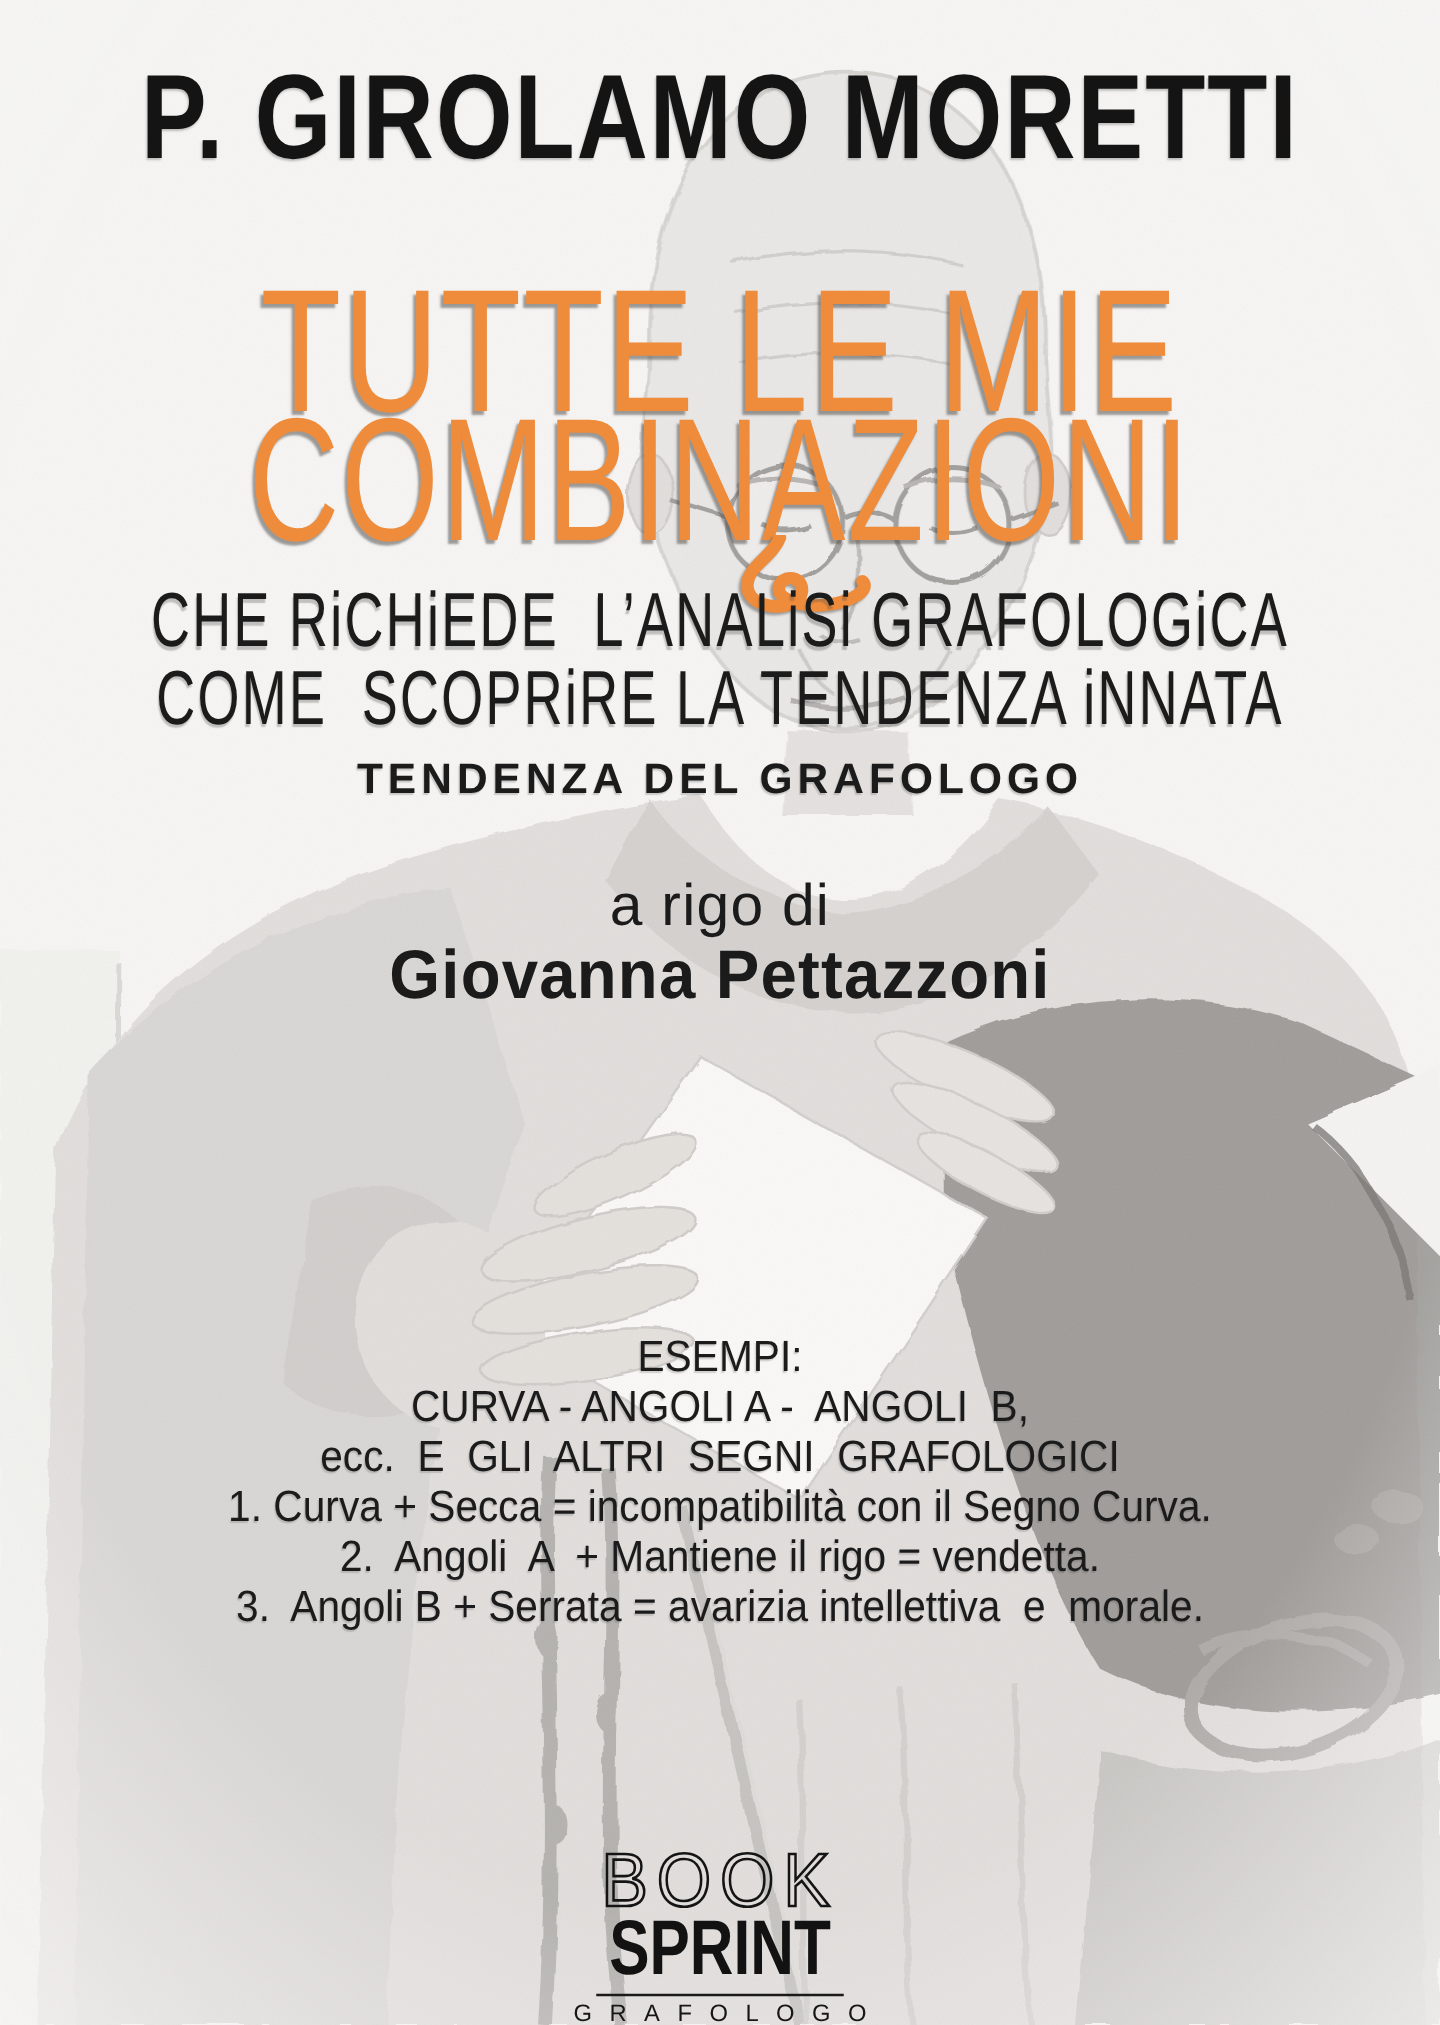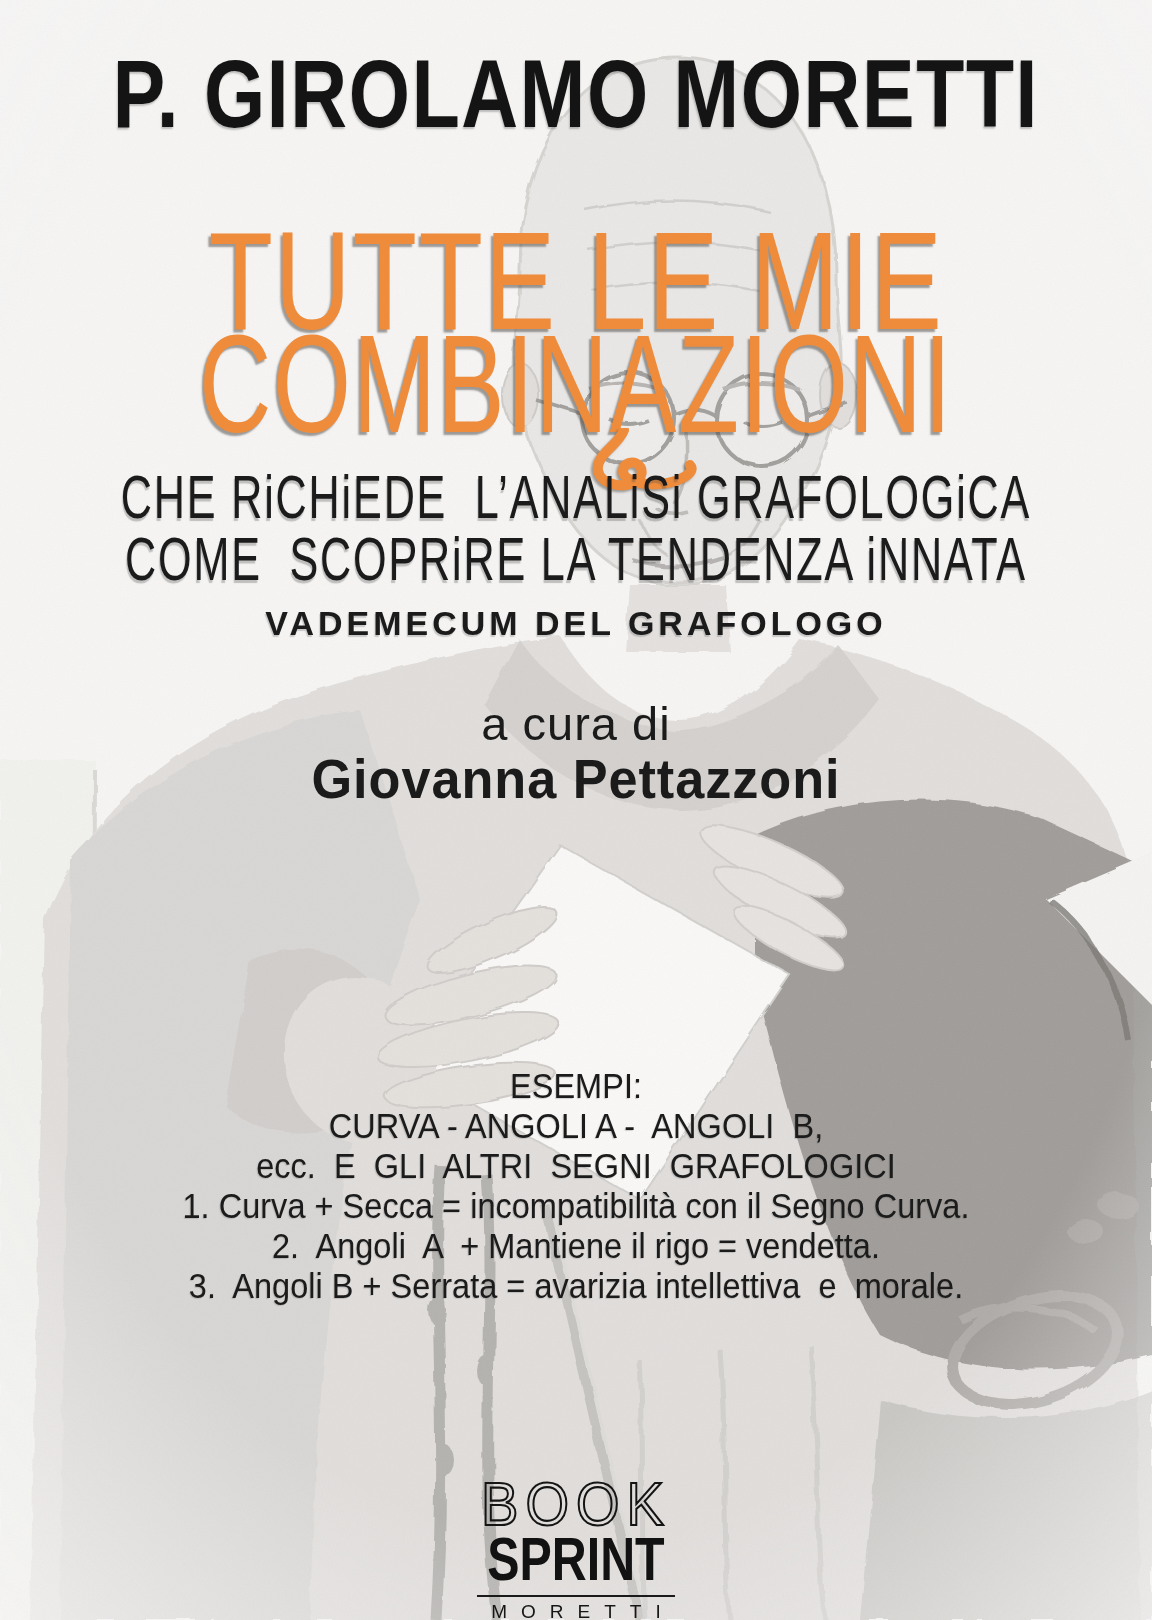--- a/index.html
+++ b/index.html
@@ -167,34 +167,34 @@
   <div class="txt title t1">TUTTE LE MIE</div>
   <div class="txt title t2">COMBINAZIONI</div>
 
   <svg class="swash" width="112" height="70" viewBox="0 0 112 70" aria-hidden="true">
     <path d="M36 2 C30 18 8 26 10 42 C12 57 38 62 50 52 C58 44 52 32 41 35 C33 38 33 47 41 51 C56 59 82 58 98 48 C104 44 105 40 102 37" fill="none" stroke="var(--title-orange,#EE8C3C)" stroke-width="10" stroke-linecap="round"></path>
   </svg>
 
   <div class="txt sub s1 pre">CHE RiCHiEDE  L’ANALiSi GRAFOLOGiCA</div>
   <div class="txt sub s2 pre">COME  SCOPRiRE LA TENDENZA iNNATA</div>
 
-  <div class="txt tagline">VADEMECUM DEL GRAFOLOGO</div>
-
-  <div class="txt acura">a cura di</div>
+  <div class="txt tagline">TENDENZA DEL GRAFOLOGO</div>
+
+  <div class="txt acura">a rigo di</div>
   <div class="txt curator">Giovanna Pettazzoni</div>
 
   <div class="txt examples">
     <div>ESEMPI:</div>
     <div>CURVA - ANGOLI A -  ANGOLI  B,</div>
     <div>ecc.  E  GLI  ALTRI  SEGNI  GRAFOLOGICI</div>
     <div>1. Curva + Secca = incompatibilità con il Segno Curva.</div>
     <div>2.  Angoli  A  + Mantiene il rigo = vendetta.</div>
     <div>3.  Angoli B + Serrata = avarizia intellettiva  e  morale.</div>
   </div>
 
   <div class="txt logo">
     <div class="logo-book">BOOK</div>
     <div class="logo-sprint">SPRINT</div>
     <div class="logo-rule"></div>
-    <div class="logo-edizioni">MORETTI</div>
+    <div class="logo-edizioni">GRAFOLOGO</div>
   </div>
 
 </div>
 
 </body></html>

